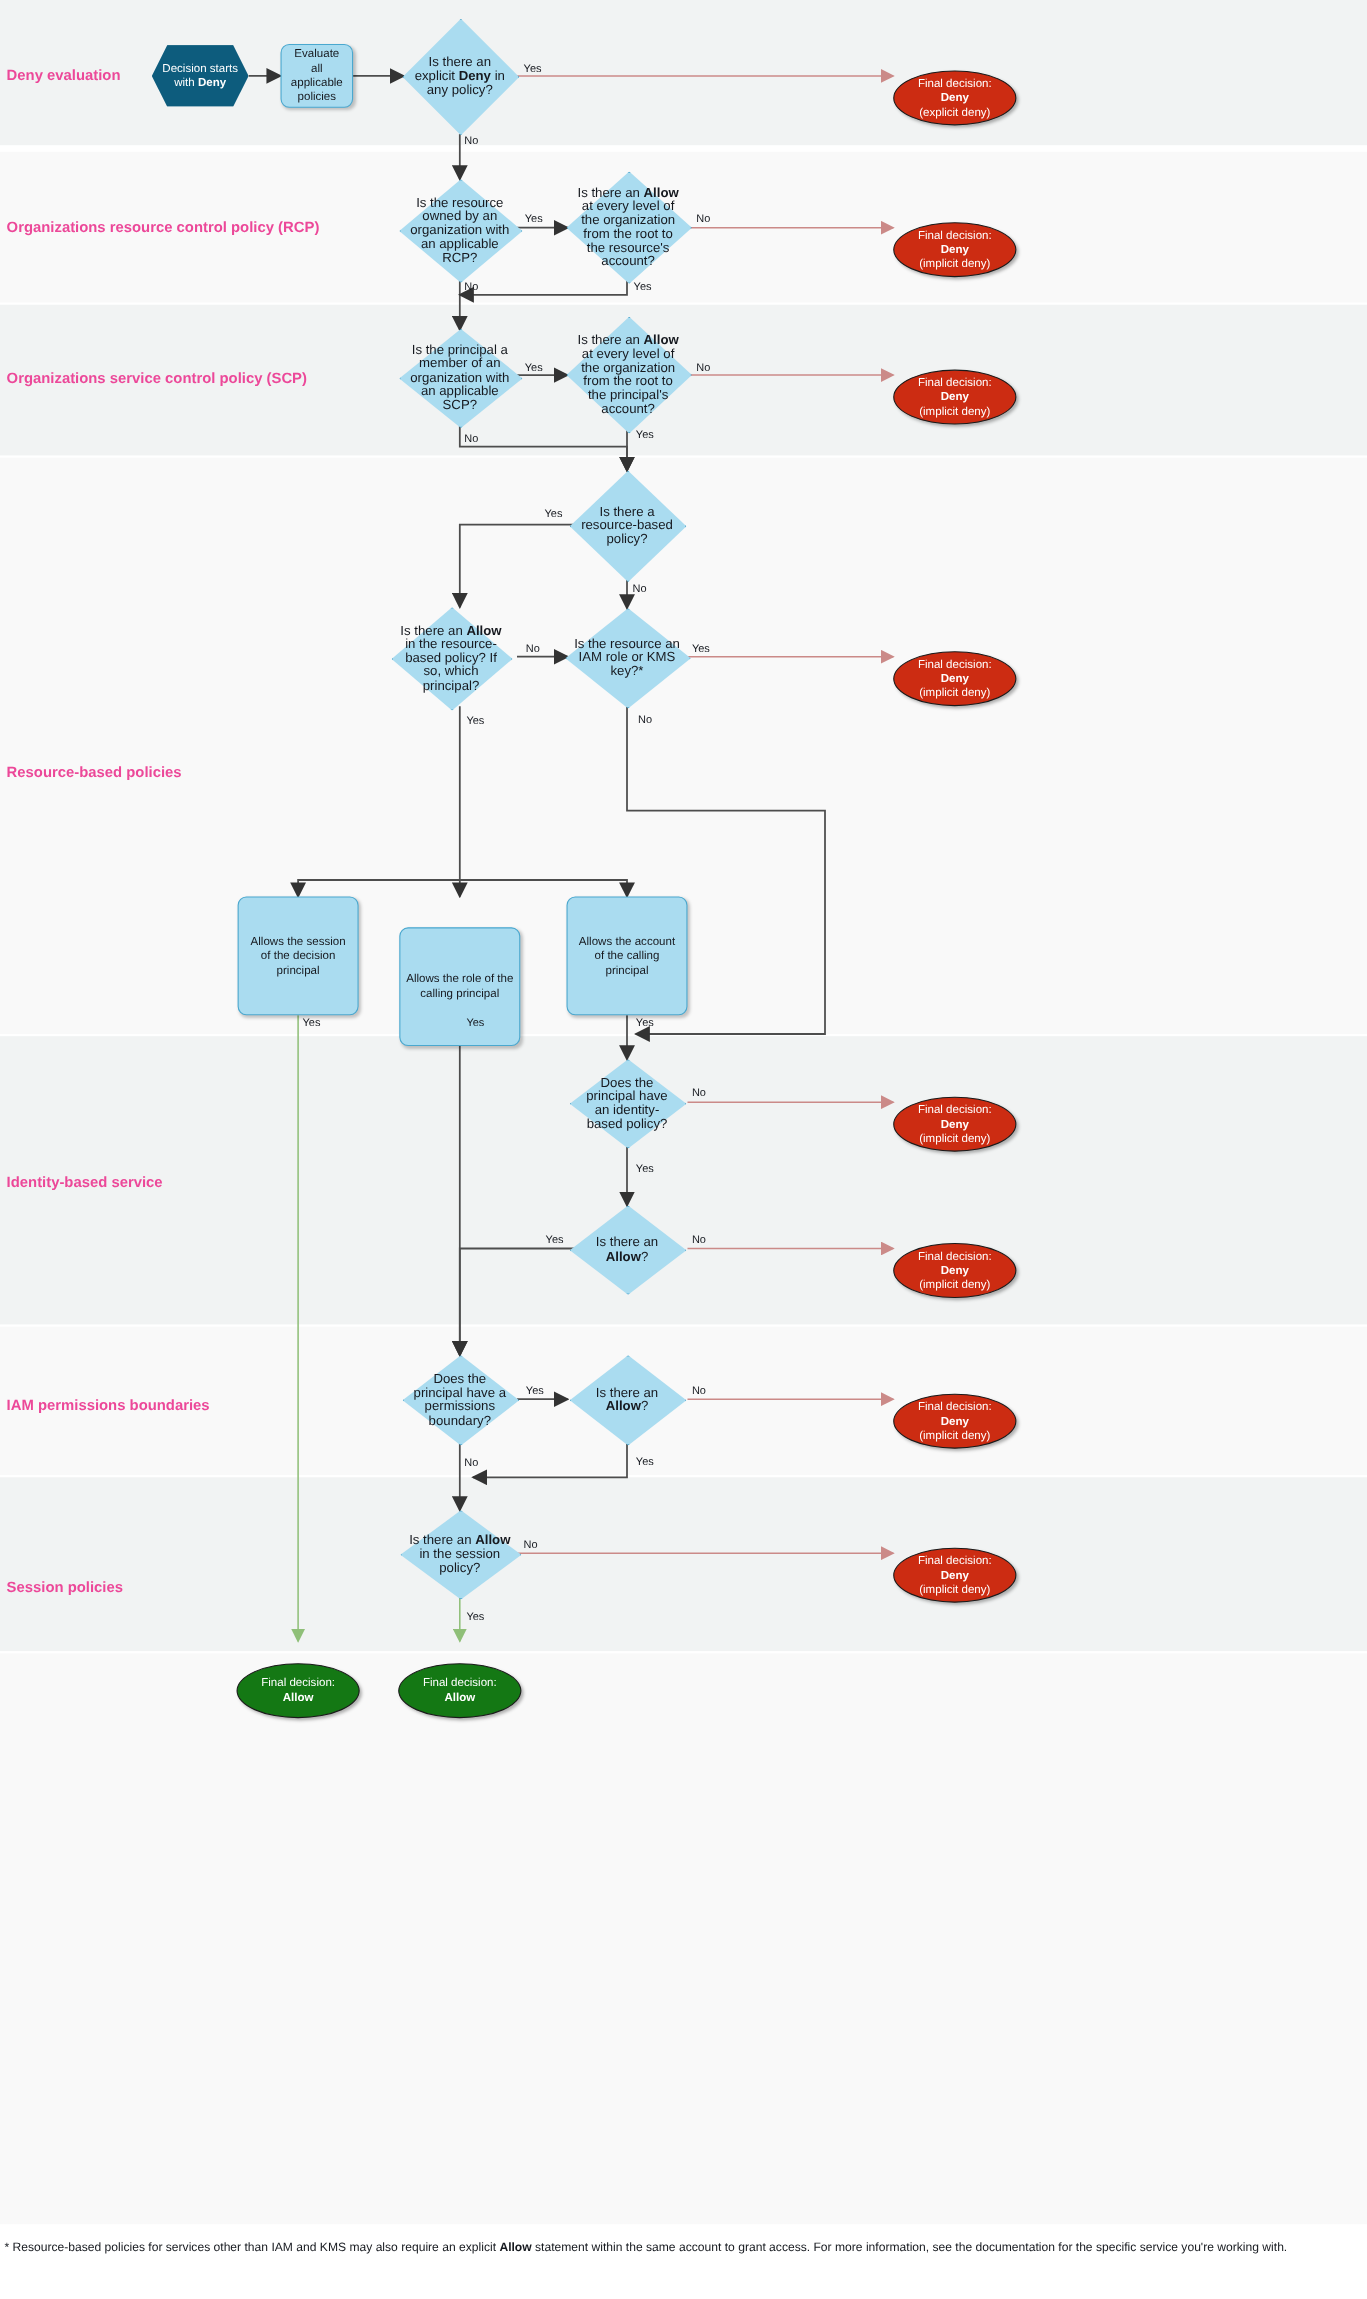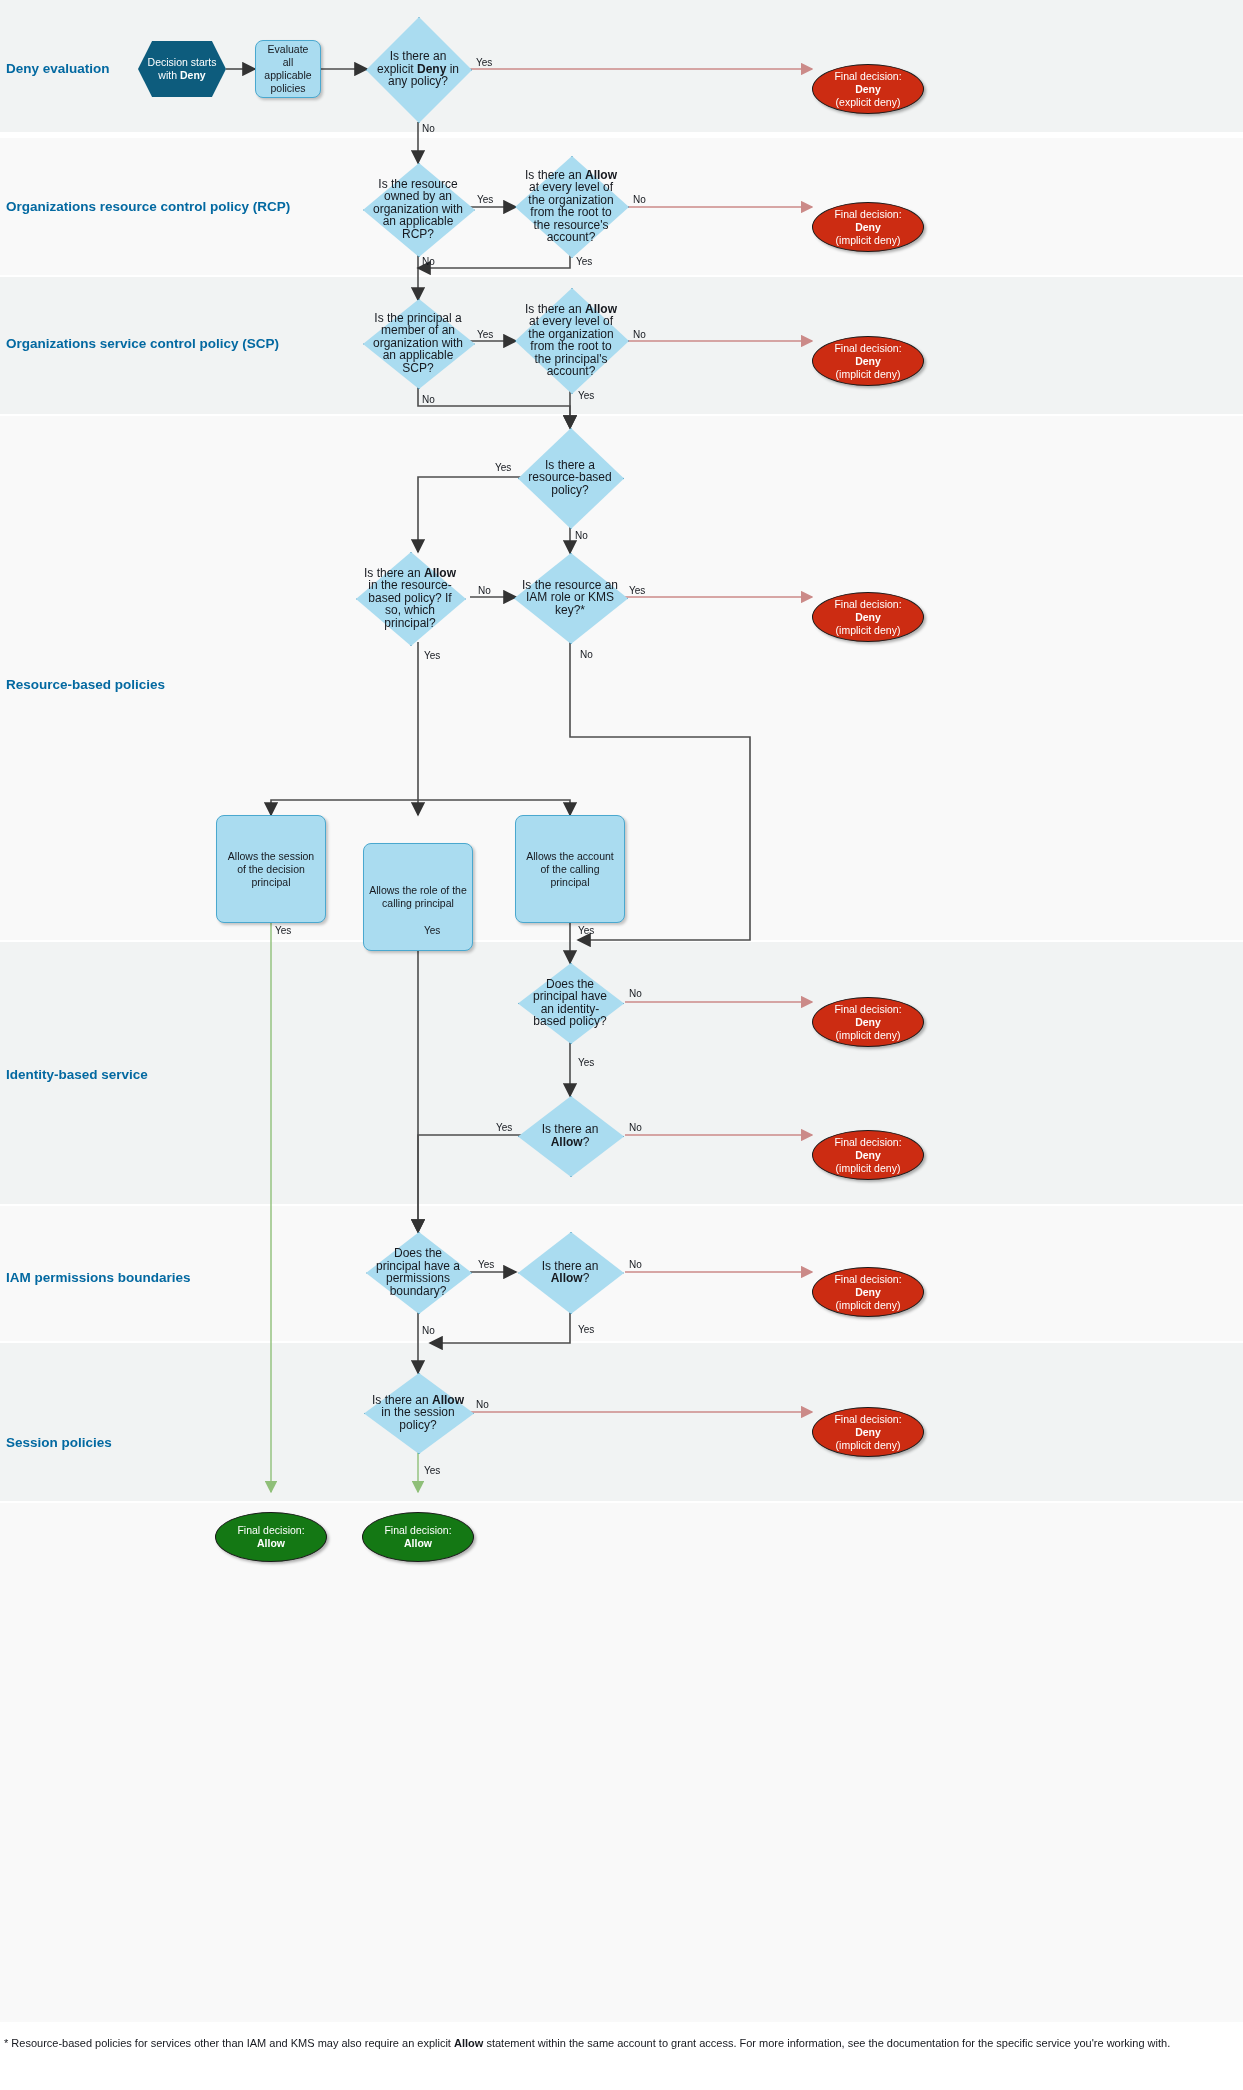--- a/index.html
+++ b/index.html
@@ -4,21 +4,21 @@
 <style>
   html,body{margin:0;padding:0;background:#ffffff;}
   body{font-family:"Liberation Sans","DejaVu Sans",sans-serif;}
   #stage{position:relative;width:1243px;height:2090px;overflow:hidden;background:#ffffff;}
 
   
   .band{position:absolute;left:0;width:1243px;}
   .band.dark{background:#f1f3f3;}
   .band.light{background:#f9f9f9;}
 
-  .band-label{position:absolute;font-weight:bold;font-size:13.5px;color:#0369a1;left:6px;}
+  .band-label{position:absolute;font-weight:bold;font-size:13.5px;color:#ec4899;left:6px;}
 
   
   #wires{position:absolute;left:0;top:0;width:1243px;height:2090px;pointer-events:none;}
 
   
   .node{position:absolute;box-sizing:border-box;}
 
   
   .hex{width:88px;height:56px;background:#0d5c7d;
        clip-path:polygon(16% 0,84% 0,100% 50%,84% 100%,16% 100%,0 50%);
@@ -66,21 +66,21 @@
   <div class="band dark" style="top:277px;height:137px;"></div>
   <div class="band light" style="top:416px;height:524px;"></div>
   <div class="band dark" style="top:942px;height:262px;"></div>
   <div class="band light" style="top:1206px;height:135px;"></div>
   <div class="band dark" style="top:1343px;height:158px;"></div>
   <div class="band light" style="top:1503px;height:519px;"></div>
 
   <div class="band-label" style="top:61px;">Deny evaluation</div>
   <div class="band-label" style="top:199px;">Organizations resource control policy (RCP)</div>
   <div class="band-label" style="top:336px;">Organizations service control policy (SCP)</div>
-  <div class="band-label" style="top:677px;">Resource-based policies</div>
+  <div class="band-label" style="top:694px;">Resource-based policies</div>
   <div class="band-label" style="top:1067px;">Identity-based service</div>
   <div class="band-label" style="top:1270px;">IAM permissions boundaries</div>
   <div class="band-label" style="top:1435px;">Session policies</div>
 
   <svg id="wires" viewBox="0 0 1243 2090">
     <defs>
       <marker id="ar-dark" markerWidth="9" markerHeight="9" refX="8" refY="4.5" orient="auto">
         <path d="M0,0 L9,4.5 L0,9 z" fill="#333333"></path>
       </marker>
       <marker id="ar-red" markerWidth="9" markerHeight="9" refX="8" refY="4.5" orient="auto">

